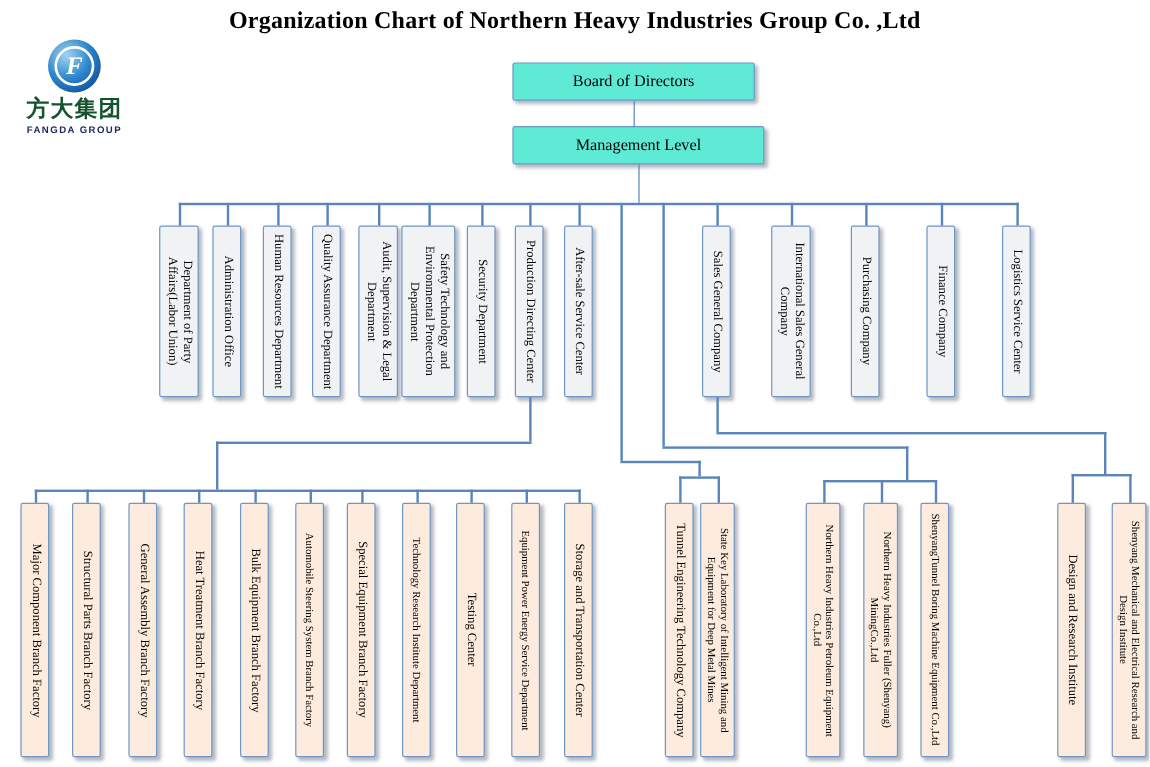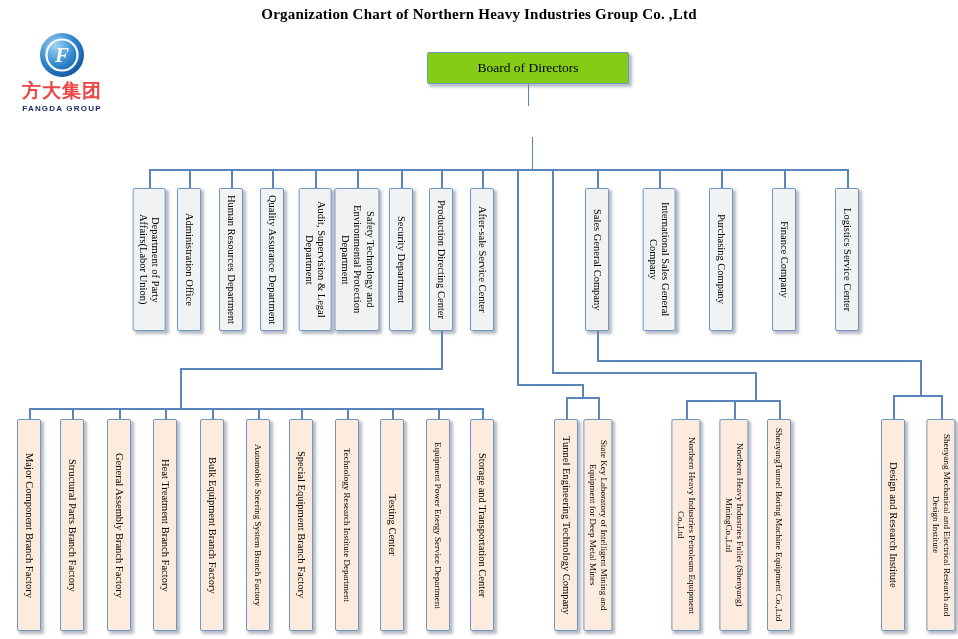--- a/index.html
+++ b/index.html
@@ -2,39 +2,39 @@
 <html><head>
 <meta charset="utf-8">
 <style>
   html,body{margin:0;padding:0;background:#ffffff;}
   #canvas{
     position:relative;width:958px;height:639px;background:#ffffff;
     font-family:"Liberation Serif", serif;overflow:hidden;
   }
   .title{
     position:absolute;top:6px;left:0;width:100%;text-align:center;
-    font-size:15px;font-weight:bold;color:#000;letter-spacing:.2px;
+    font-size:20px;font-weight:bold;color:#000;letter-spacing:.2px;
   }
   
   .fangda{position:absolute;left:16px;top:32px;width:92px;text-align:center;}
-  .fangda .cname{font-family:"Liberation Sans",sans-serif;font-weight:bold;font-size:19px;color:#ef4444;letter-spacing:1px;white-space:nowrap;}
+  .fangda .cname{font-family:"Liberation Sans",sans-serif;font-weight:bold;font-size:19px;color:#14532d;letter-spacing:1px;white-space:nowrap;}
   .fangda .ename{font-family:"Liberation Sans",sans-serif;font-size:8px;color:#16265e;letter-spacing:1.2px;white-space:nowrap;font-weight:bold;}
   .nhi{position:absolute;left:108px;top:40px;width:86px;text-align:center;}
   .nhi .n{font-family:"Liberation Sans",sans-serif;font-weight:800;font-size:27px;color:#e2342e;letter-spacing:3px;line-height:1;}
   .nhi .c{font-family:"Liberation Sans",sans-serif;font-weight:800;font-size:19px;color:#2549a8;letter-spacing:1px;line-height:1.15;white-space:nowrap;}
   
   .obox{
     position:absolute;box-sizing:border-box;
     border:1.5px solid #6f97c6;border-radius:2px;
     box-shadow:2.5px 2.5px 3px rgba(110,120,135,.5);
     display:flex;align-items:center;justify-content:center;text-align:center;
     color:#000;background:#f1f2f4;
   }
   .hbox{ 
-    font-size:13.5px;padding:2px 8px;background:#84cc16;
+    font-size:13.5px;padding:2px 8px;background:#5eead4;
   }
   .vbox{ 
     writing-mode:vertical-rl;text-orientation:mixed;
     padding:5px 3px;min-width:24px;
     font-size:10.5px;line-height:1.18;
     transform:translateX(-50%);
   }
   .vbox.mid{height:143px;top:188px;background:#f1f2f4;}
   .vbox.bot{height:212px;top:419px;background:#fdecdd;}
   .vbox.fs-s{font-size:9px;}
@@ -59,20 +59,21 @@
       <circle cx="23" cy="23" r="22" fill="url(#fg)"></circle>
       <circle cx="23" cy="23" r="15.5" fill="none" stroke="#ffffff" stroke-width="2.2"></circle>
       <text x="23" y="30" text-anchor="middle" font-family="Liberation Serif, serif" font-style="italic" font-weight="bold" font-size="21" fill="#ffffff">F</text>
     </svg>
     <div class="cname">方大集团</div>
     <div class="ename">FANGDA GROUP</div>
   </div>
 
 
   <div class="obox hbox" style="left:427px;top:52px;width:202px;height:32px;">Board of Directors</div>
+  <div class="obox hbox" style="left:427px;top:105px;width:210px;height:32px;">Management Level</div>
 
   <div id="boxes">
       <div class="obox vbox mid" style="left: 149px;">Department of Party Affairs(Labor Union)</div>
       <div class="obox vbox mid" style="left: 189px;">Administration Office</div>
       <div class="obox vbox mid" style="left: 231px;">Human Resources Department</div>
       <div class="obox vbox mid" style="left: 272px;">Quality Assurance Department</div>
       <div class="obox vbox mid" style="left: 315px;">Audit, Supervision &amp; Legal Department</div>
       <div class="obox vbox mid" style="left: 357px;">Safety Technology and Environmental Protection Department</div>
       <div class="obox vbox mid" style="left: 401px;">Security Department</div>
       <div class="obox vbox mid" style="left: 441px;">Production Directing Center</div>

